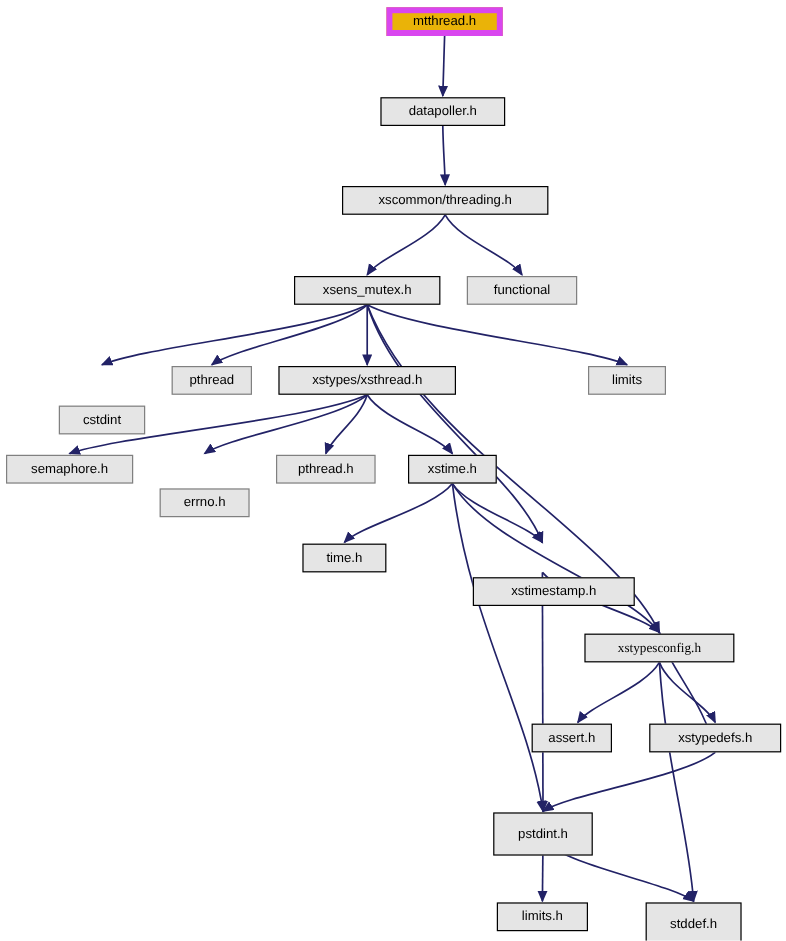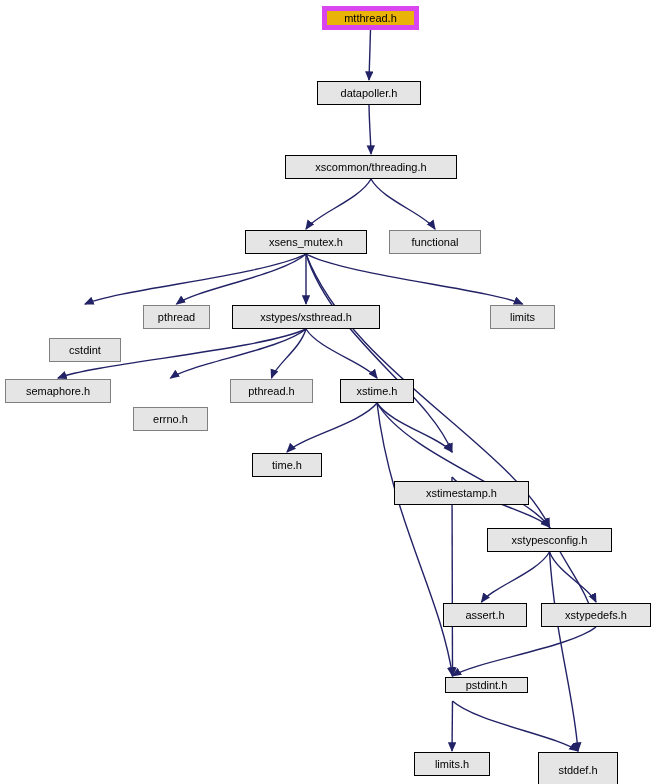--- a/index.html
+++ b/index.html
@@ -125,30 +125,30 @@
       </div>
       <div class="node solid" style="left: 340px; top: 379px; width: 74px; height: 24px;">
         <span>xstime.h</span>
       </div>
       <div class="node solid" style="left: 252px; top: 453px; width: 70px; height: 24px;">
         <span>time.h</span>
       </div>
       <div class="node solid" style="left: 394px; top: 453px; width: 135px; height: 24px; margin-top: 28px;">
         <span>xstimestamp.h</span>
       </div>
-      <div class="node solid" style="left: 487px; top: 528px; width: 125px; height: 24px;">
+      <div class="node solid" style="left: 487px; top: 528px; width: 125px; height: 24px; font-family: Liberation Serif, serif;">
         <span>xstypesconfig.h</span>
       </div>
-      <div class="node solid" style="left: 443px; top: 603px; width: 84px; height: 24px;">
+      <div class="node solid" style="left: 443px; top: 603px; width: 67px; height: 24px;">
         <span>assert.h</span>
       </div>
       <div class="node solid" style="left: 541px; top: 603px; width: 110px; height: 24px;">
         <span>xstypedefs.h</span>
       </div>
-      <div class="node solid" style="left: 411px; top: 677px; width: 83px; height: 16px; margin-left: 34px;">
+      <div class="node solid" style="left: 411px; top: 677px; width: 83px; height: 36px;">
         <span>pstdint.h</span>
       </div>
       <div class="node solid" style="left: 414px; top: 752px; width: 76px; height: 24px;">
         <span>limits.h</span>
       </div>
       <div class="node solid" style="left: 538px; top: 752px; width: 80px; height: 36px;">
         <span>stddef.h</span>
       </div>
     </div>
 </div>

